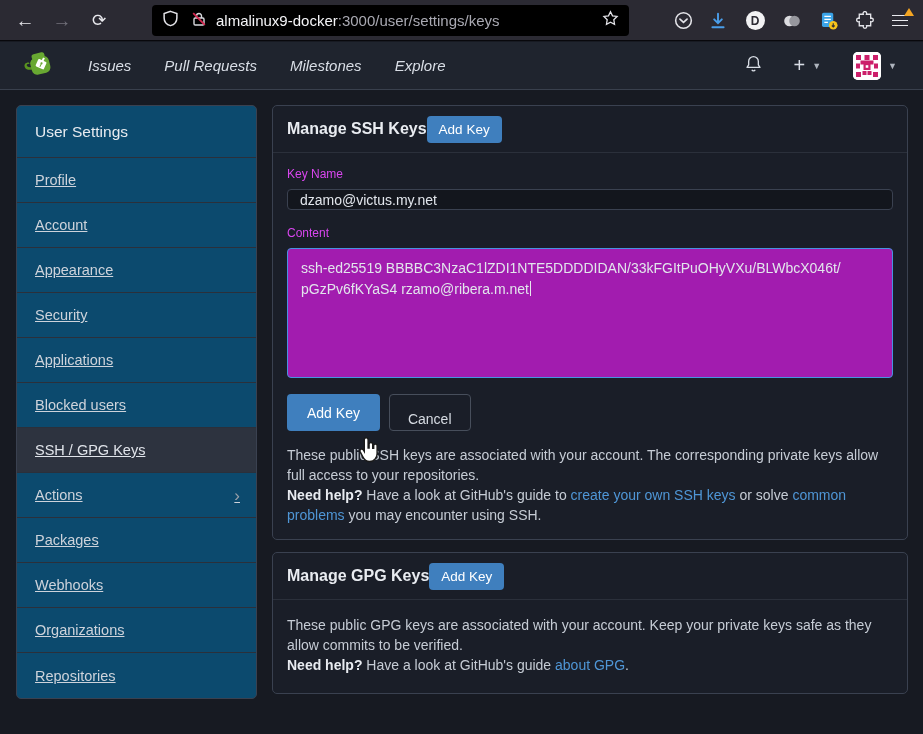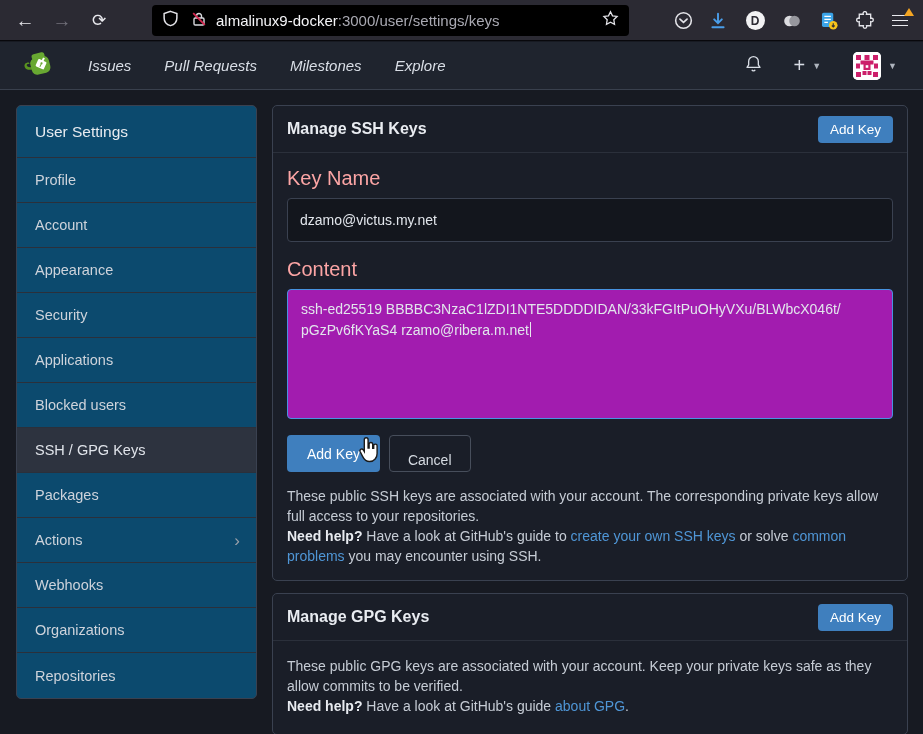--- a/index.html
+++ b/index.html
@@ -30,34 +30,34 @@
   .nav-right { margin-left:auto; display:flex; align-items:center; }
   .nav-bell { margin-right:30px; }
   .nav-plus { color:#d9dee6; font-size:20px; display:flex; align-items:center; margin-right:32px; }
   .caret { color:#aeb4bd; font-size:9px; margin-left:7px; }
   .nav-avatar { display:flex; align-items:center; margin-right:26px; }
   .avatar-img { width:28px; height:28px; border-radius:5px; background:#fff; overflow:hidden; }
 
   
   .sidebar { position:absolute; left:16px; top:105px; width:241px; background:#0c4a6e; border:1px solid #3a4150; border-radius:5px; }
   .sb-header { height:52px; display:flex; align-items:center; padding:0 18px; font-size:15.5px; font-weight:500; color:#e8ebf0; border-bottom:1px solid #2b303b; }
-  .sb-item { height:45px; display:flex; align-items:center; justify-content:space-between; padding:0 16px 0 18px; font-size:14.5px; color:#ced3db; border-bottom:1px solid #2b303b; cursor:pointer; }
+  .sb-item { height:45px; display:flex; align-items:center; justify-content:space-between; padding:0 16px 0 18px; font-size:14.5px; color:#ced3db; border-bottom:1px solid #2b303b; cursor:pointer;text-decoration:underline; }
   .sb-item:last-child { border-bottom:none; }
   .sb-item.active { background:#2d333f; color:#e0e4ea; }
   .sb-chevron { color:#9aa0a9; font-size:17px; line-height:1; }
 
   .main { position:absolute; left:272px; top:105px; width:636px; }
   .panel { background:#1a1e28; border:1px solid #3a4150; border-radius:5px; }
   .panel + .panel { margin-top:12px; }
-  .panel-header { height:47px; display:flex; align-items:center; justify-content:space-between; padding:0 14px; border-bottom:1px solid #2b303b; }
+  .panel-header { height:47px; display:flex; align-items:center; padding:0 14px; border-bottom:1px solid #2b303b; }
   .panel-title { font-size:16px; font-weight:600; color:#e9ecf1; }
   .btn-blue-sm { background:#3f7fbe; color:#fff; font-size:13.5px; font-weight:500; border:none; border-radius:4px; padding:6px 12px; cursor:pointer; }
   .panel-body { padding:14px; }
-  .field-label { display:block; font-size:20px; font-weight:500; color:#fca5a5; margin-bottom:8px; }
-  .text-input { width:100%; height:44px; background:#13161d; border:1px solid #3a4150; border-radius:4px; color:#e2e6ec; font-size:14px; padding:0 12px; font-family:"Liberation Sans",sans-serif; margin-bottom:16px; }
+  .field-label { display:block; font-size:12px; font-weight:500; color:#d946ef; margin-bottom:8px; }
+  .text-input { width:100%; height:21px; background:#13161d; border:1px solid #3a4150; border-radius:4px; color:#e2e6ec; font-size:14px; padding:0 12px; font-family:"Liberation Sans",sans-serif; margin-bottom:16px; }
   .textarea { width:100%; height:130px; background:#a21caf; border:1px solid #4793e0; border-radius:4px; color:#e2e6ec; font-size:14px; line-height:21px; padding:9px 13px; margin-bottom:16px; overflow:hidden; }
   .ta-line { display:block; word-break:break-all; }
   .txt-caret { display:inline-block; width:1.5px; height:15px; background:#e6e9ee; vertical-align:-2px; margin-left:1px; }
   .btn-row { display:flex; gap:9px; margin-bottom:14px; }
   .btn-submit { background:#3f7fbe; color:#fff; font-size:14px; font-weight:500; border:none; border-radius:4px; height:37px; padding:0 20px; cursor:pointer; }
   .btn-cancel { background:transparent; color:#d6dbe2; font-size:14px; font-weight:500; border:1px solid #474e5b; border-radius:4px; height:37px; padding:16px 18px; cursor:pointer; }
   .help { font-size:14px; line-height:20px; color:#c6ccd5; }
   .help b { color:#e8ebf0; }
   .help a { color:#4f96d6; text-decoration:none; cursor:pointer; }
 
@@ -210,25 +210,25 @@
   <div class="sb-item">
       <span>Applications</span>
     </div>
   <div class="sb-item">
       <span>Blocked users</span>
     </div>
   <div class="sb-item active">
       <span>SSH / GPG Keys</span>
     </div>
   <div class="sb-item">
-      <span>Packages</span>
-    </div>
-  <div class="sb-item">
       <span>Actions</span>
       <span class="sb-chevron">›</span>
+    </div>
+  <div class="sb-item">
+      <span>Packages</span>
     </div>
   <div class="sb-item">
       <span>Webhooks</span>
     </div>
   <div class="sb-item">
       <span>Organizations</span>
     </div>
   <div class="sb-item">
       <span>Repositories</span>
     </div>

